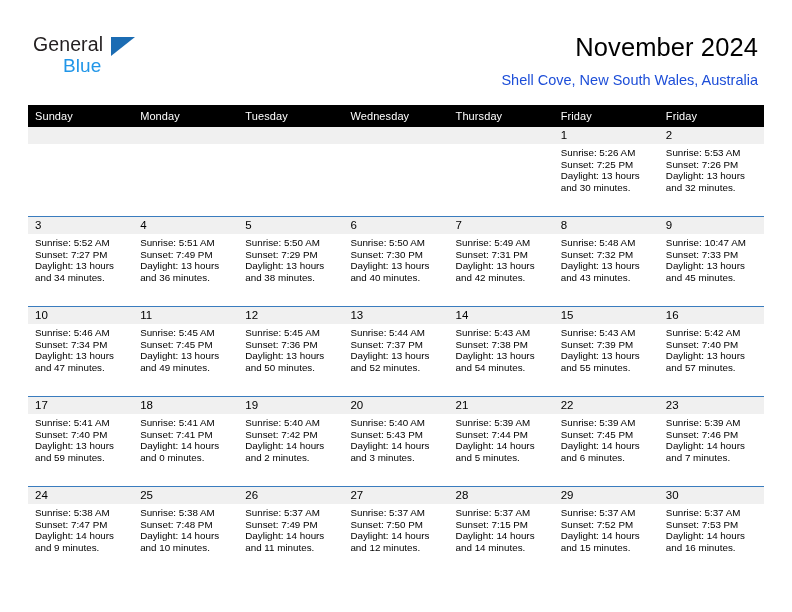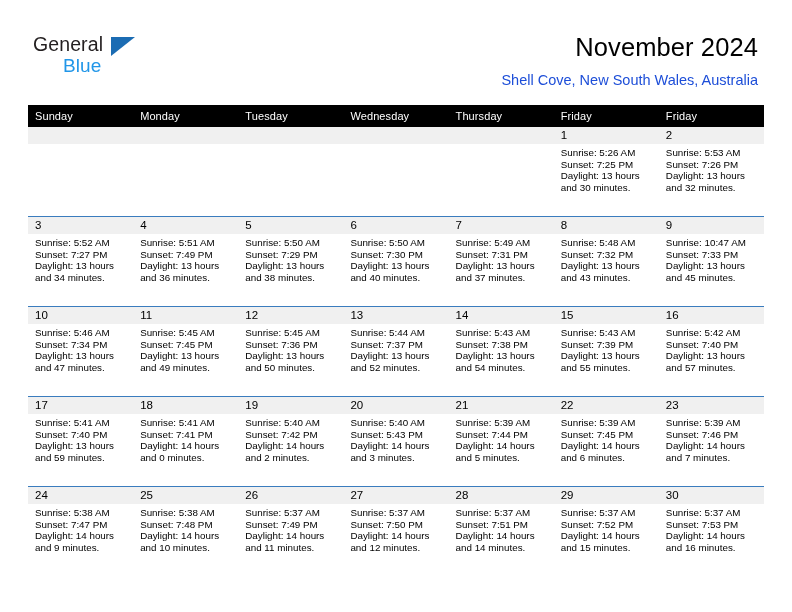--- a/index.html
+++ b/index.html
@@ -260,21 +260,21 @@
               </div>
             </div>
           </td>
           <td>
             <div class="cell-inner">
               <div class="date-band">7</div>
               <div class="cell-body">
                 <div>Sunrise: 5:49 AM</div>
                 <div>Sunset: 7:31 PM</div>
                 <div>Daylight: 13 hours</div>
-                <div>and 37 minutes.</div>
+                <div>and 42 minutes.</div>
               </div>
             </div>
           </td>
           <td>
             <div class="cell-inner">
               <div class="date-band">8</div>
               <div class="cell-body">
                 <div>Sunrise: 5:48 AM</div>
                 <div>Sunset: 7:32 PM</div>
                 <div>Daylight: 13 hours</div>
@@ -495,21 +495,21 @@
                 <div>Daylight: 14 hours</div>
                 <div>and 12 minutes.</div>
               </div>
             </div>
           </td>
           <td>
             <div class="cell-inner">
               <div class="date-band">28</div>
               <div class="cell-body">
                 <div>Sunrise: 5:37 AM</div>
-                <div>Sunset: 7:51 PM</div>
+                <div>Sunset: 7:15 PM</div>
                 <div>Daylight: 14 hours</div>
                 <div>and 14 minutes.</div>
               </div>
             </div>
           </td>
           <td>
             <div class="cell-inner">
               <div class="date-band">29</div>
               <div class="cell-body">
                 <div>Sunrise: 5:37 AM</div>

